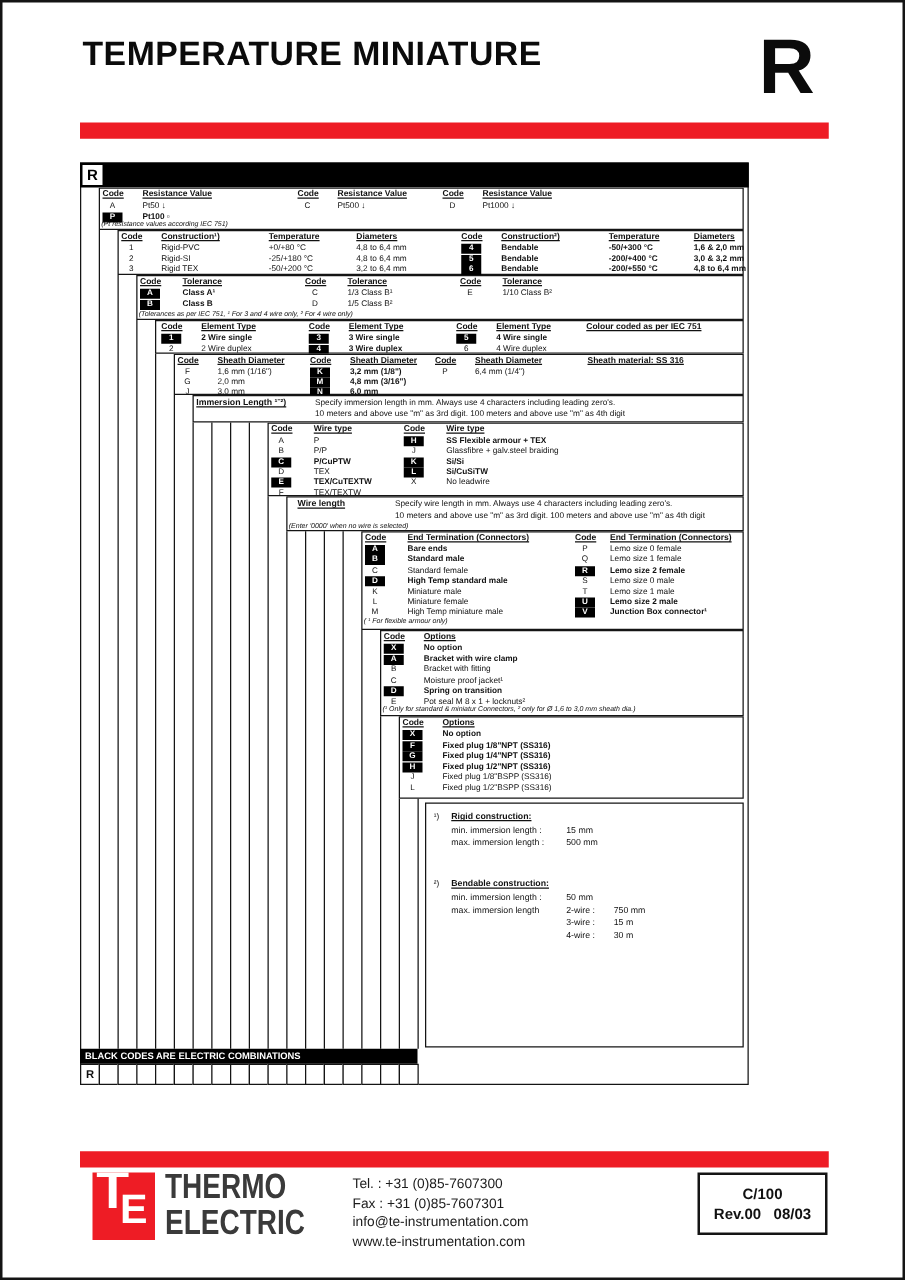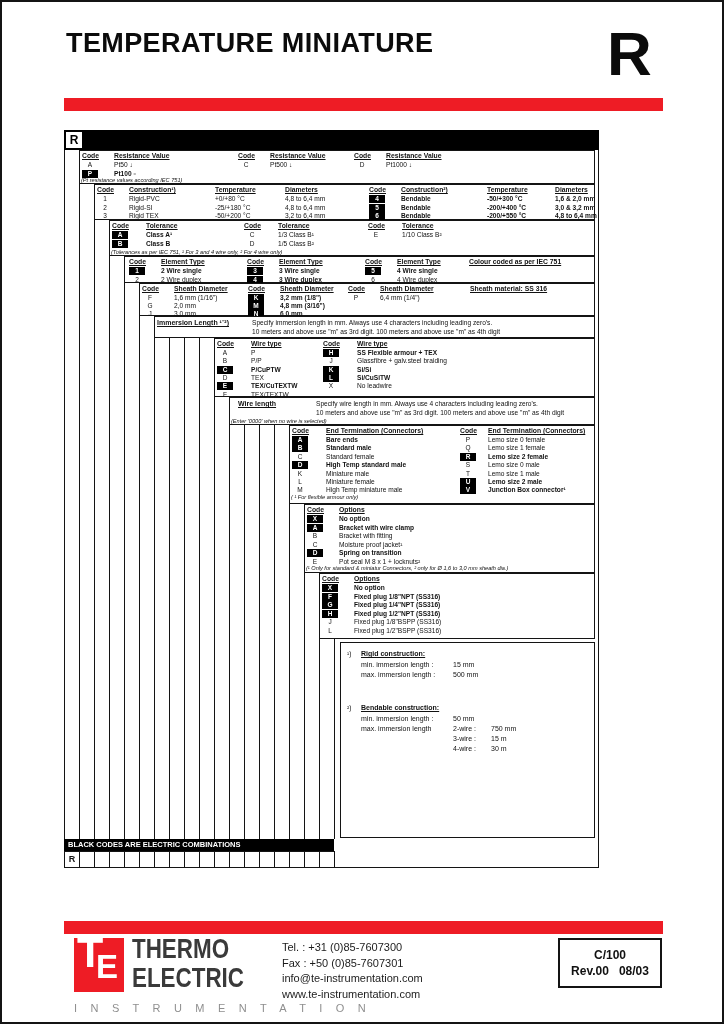--- a/index.html
+++ b/index.html
@@ -344,24 +344,23 @@
     </div>
   <div class="black-note">BLACK CODES ARE ELECTRIC COMBINATIONS</div>
 
   <div class="red-bar bottom" style="background: rgb(238, 28, 37);"></div>
   <div class="logo-mark" style="background: rgb(238, 28, 37);">
     <span class="lm-t">T</span>
     <span class="lm-e">E</span>
   </div>
   <div class="logo-word" style="left:130px;top:933px;">THERMO</div>
   <div class="logo-word" style="left:130px;top:962px;">ELECTRIC</div>
-  <div class="logo-sub">I N S T R U M E N T A T I O N</div>
   <div class="contact">
     <div>Tel. : +31 (0)85-7607300</div>
-    <div>Fax : +50 (0)85-7607301</div>
+    <div>Fax : +31 (0)85-7607301</div>
     <div>info@te-instrumentation.com</div>
     <div>www.te-instrumentation.com</div>
   </div>
   <div class="doc-box">
     <div>C/100</div>
     <div>Rev.00   08/03</div>
   </div>
 
 </div>
 

